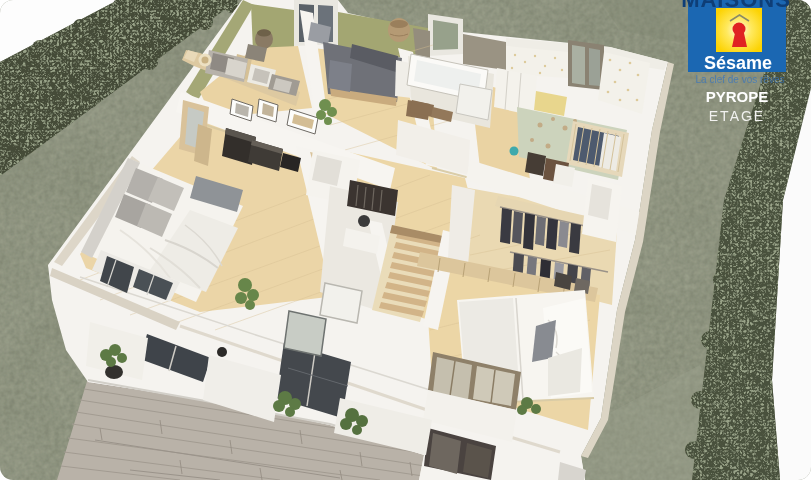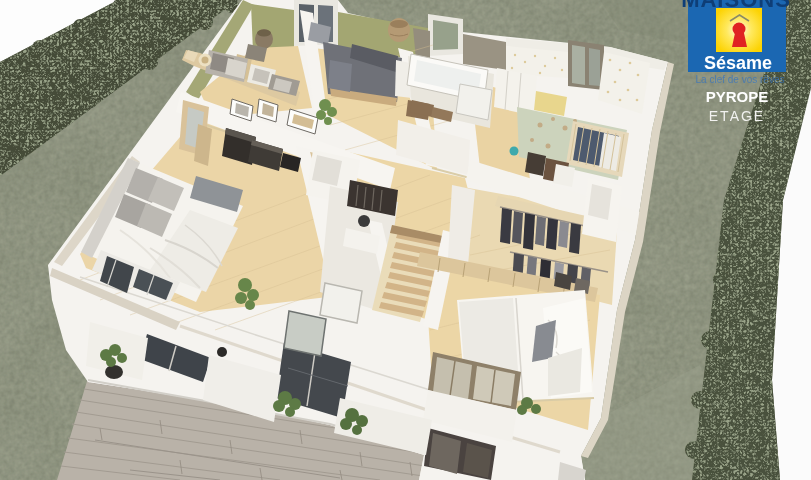--- a/index.html
+++ b/index.html
@@ -1,16 +1,16 @@
 <!DOCTYPE html>
 <html><head>
 <meta charset="utf-8">
 <style>
 html,body{margin:0;padding:0;background:#fff;}
-#scene{width:811px;height:480px;position:relative;overflow:hidden;font-family:"Liberation Sans",sans-serif;}
+#scene{width:811px;height:480px;position:relative;overflow:hidden;font-family:"Liberation Sans",sans-serif;border-radius:13px;}
 </style>
 </head>
 <body>
 <div id="scene">
 <svg width="811" height="480" viewBox="0 0 811 480">
 <defs>
 <filter id="grassTex" x="0" y="0" width="100%" height="100%">
   <feTurbulence type="fractalNoise" baseFrequency="0.014 0.014" numOctaves="4" seed="11" result="n1"></feTurbulence>
   <feColorMatrix in="n1" type="matrix" values="0 0 0 0 0  0 0 0 0 0  0 0 0 0 0  0.55 0.55 0 0 0" result="a1"></feColorMatrix>
   <feFlood flood-color="#a0a591" result="f1"></feFlood>

